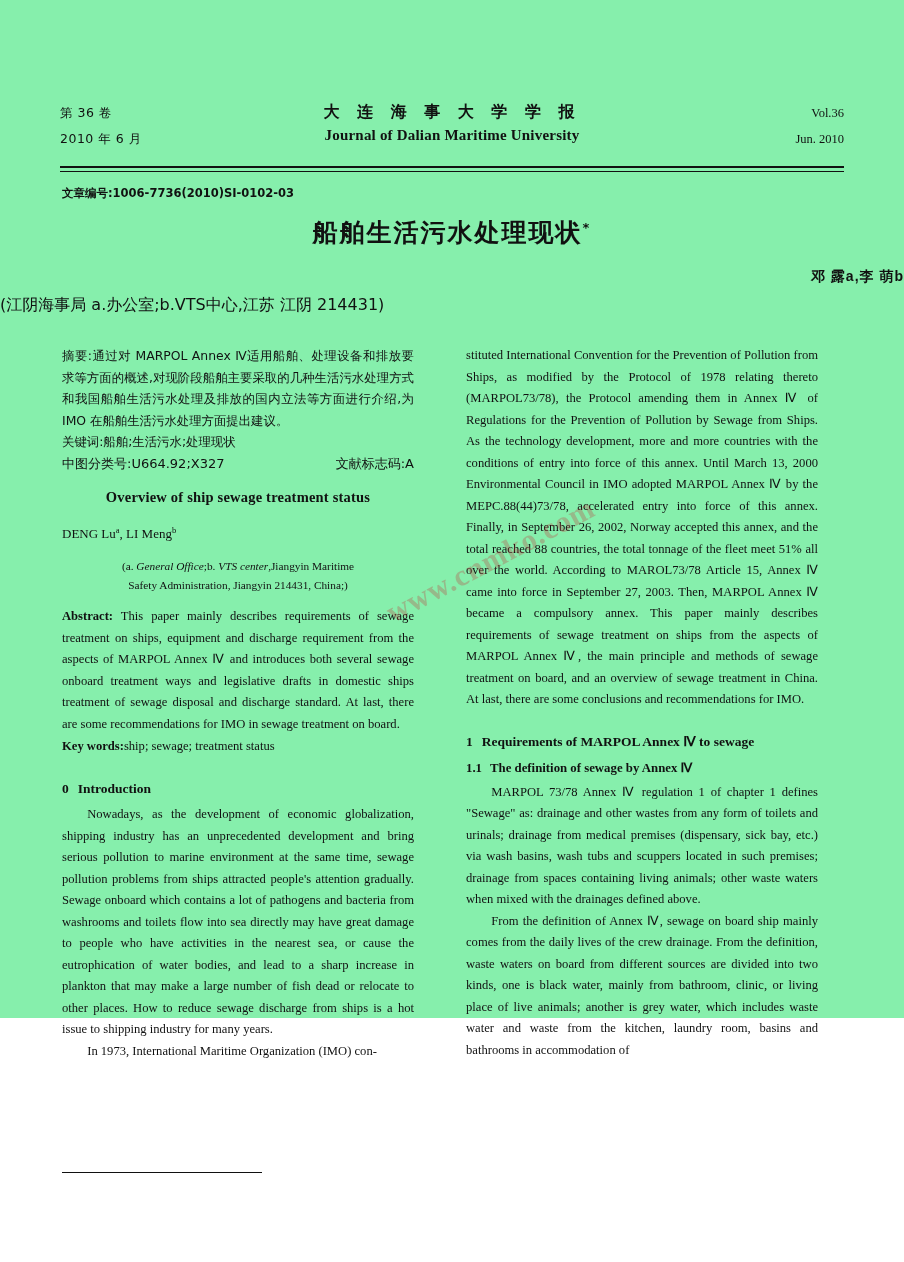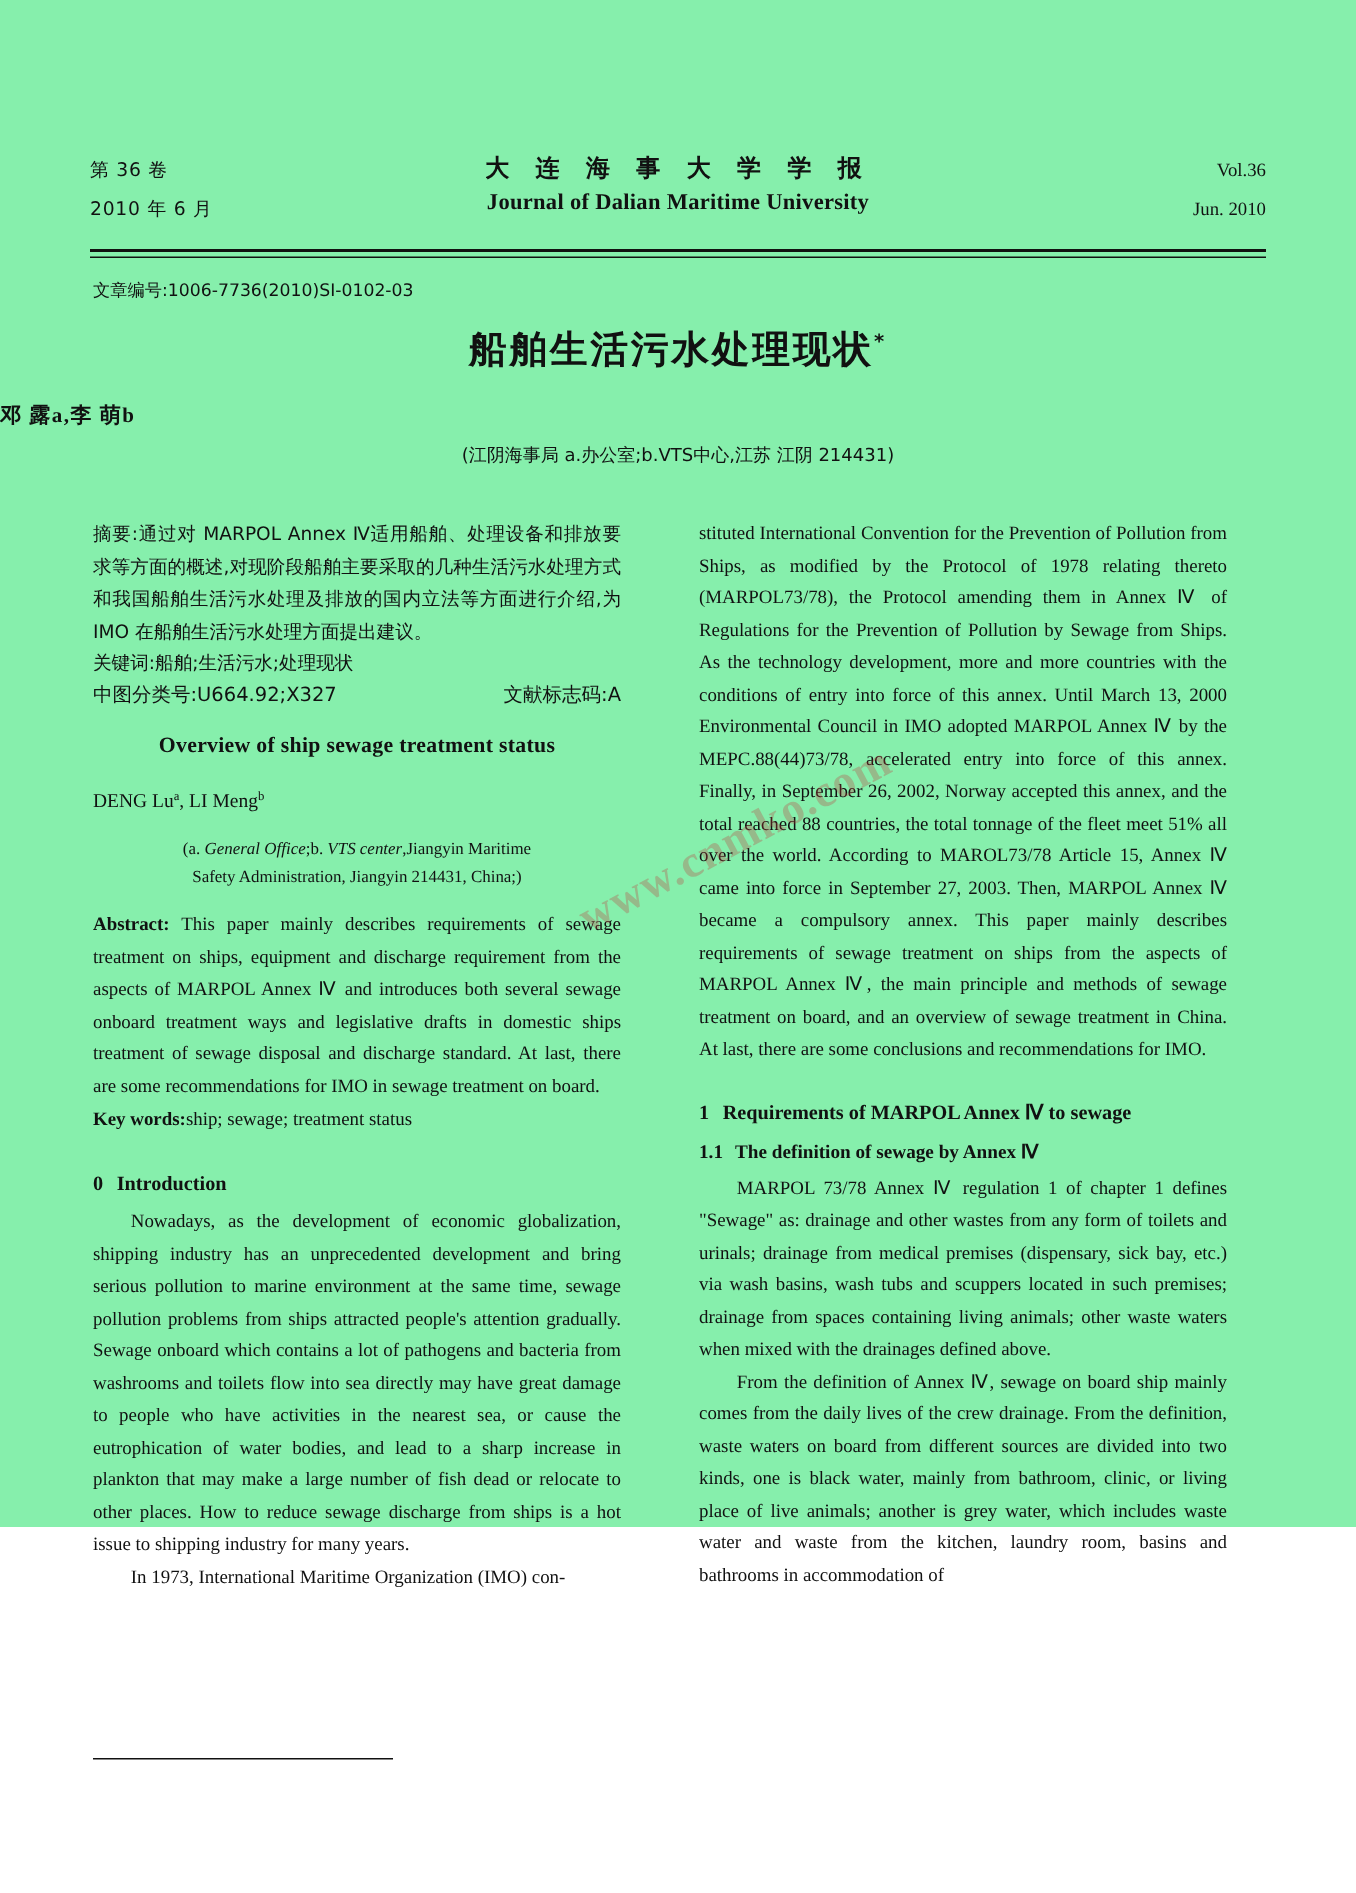--- a/index.html
+++ b/index.html
@@ -81,52 +81,53 @@
     height: 1px;
     background: #111;
   }
   
   .artnum {
     position: absolute;
     left: 62px;
     top: 186px;
     font-size: 11.5px;
     font-family: "DejaVu Sans", sans-serif;
+    font-weight: bold;
   }
   
   .title-cn {
     position: absolute;
     left: 0; right: 0;
     top: 216px;
     text-align: center;
     font-size: 25px;
     font-weight: bold;
     letter-spacing: 2px;
     font-family: "DejaVu Sans", sans-serif;
   }
   .title-sup {
     font-size: 13px;
     vertical-align: super;
   }
   .authors-cn {
     position: absolute;
     left: 0; right: 0;
     top: 268px;
-    text-align: left;
+    text-align: right;
     font-size: 14px;
     font-weight: bold;
-    font-family: Liberation Serif, serif;
+    font-family: Liberation Sans, sans-serif;
     letter-spacing: 1px;
   }
   .affil-cn {
     position: absolute;
     left: 0; right: 0;
     top: 295px;
-    text-align: center;
-    font-size: 12px;
+    text-align: left;
+    font-size: 16px;
     font-family: "DejaVu Sans", sans-serif;
   }
   
   .col {
     position: absolute;
     top: 345px;
     width: 352px;
     font-size: 12.6px;
     line-height: 21.5px;
     text-align: justify;

